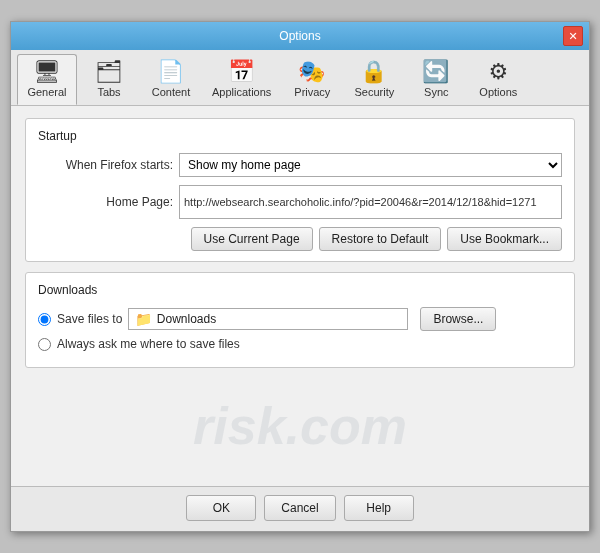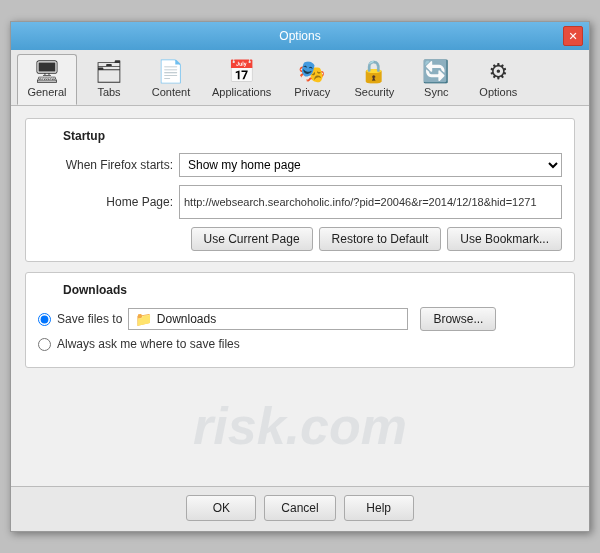--- a/index.html
+++ b/index.html
@@ -103,25 +103,24 @@
       font-style: italic;
     }
     .section {
       background: white;
       border: 1px solid #c8c8c8;
       border-radius: 3px;
       padding: 10px 12px;
       margin-bottom: 10px;
     }
     .section-title {
-      font-weight: bold;
+      font-weight: normal;
       font-size: 12px;
       margin-bottom: 10px;
       color: #222;
-      margin-left: 25px;
     }
     .form-row {
       display: flex;
       align-items: center;
       margin-bottom: 8px;
       gap: 6px;
     }
     .form-label {
       min-width: 110px;
       font-size: 12px;

